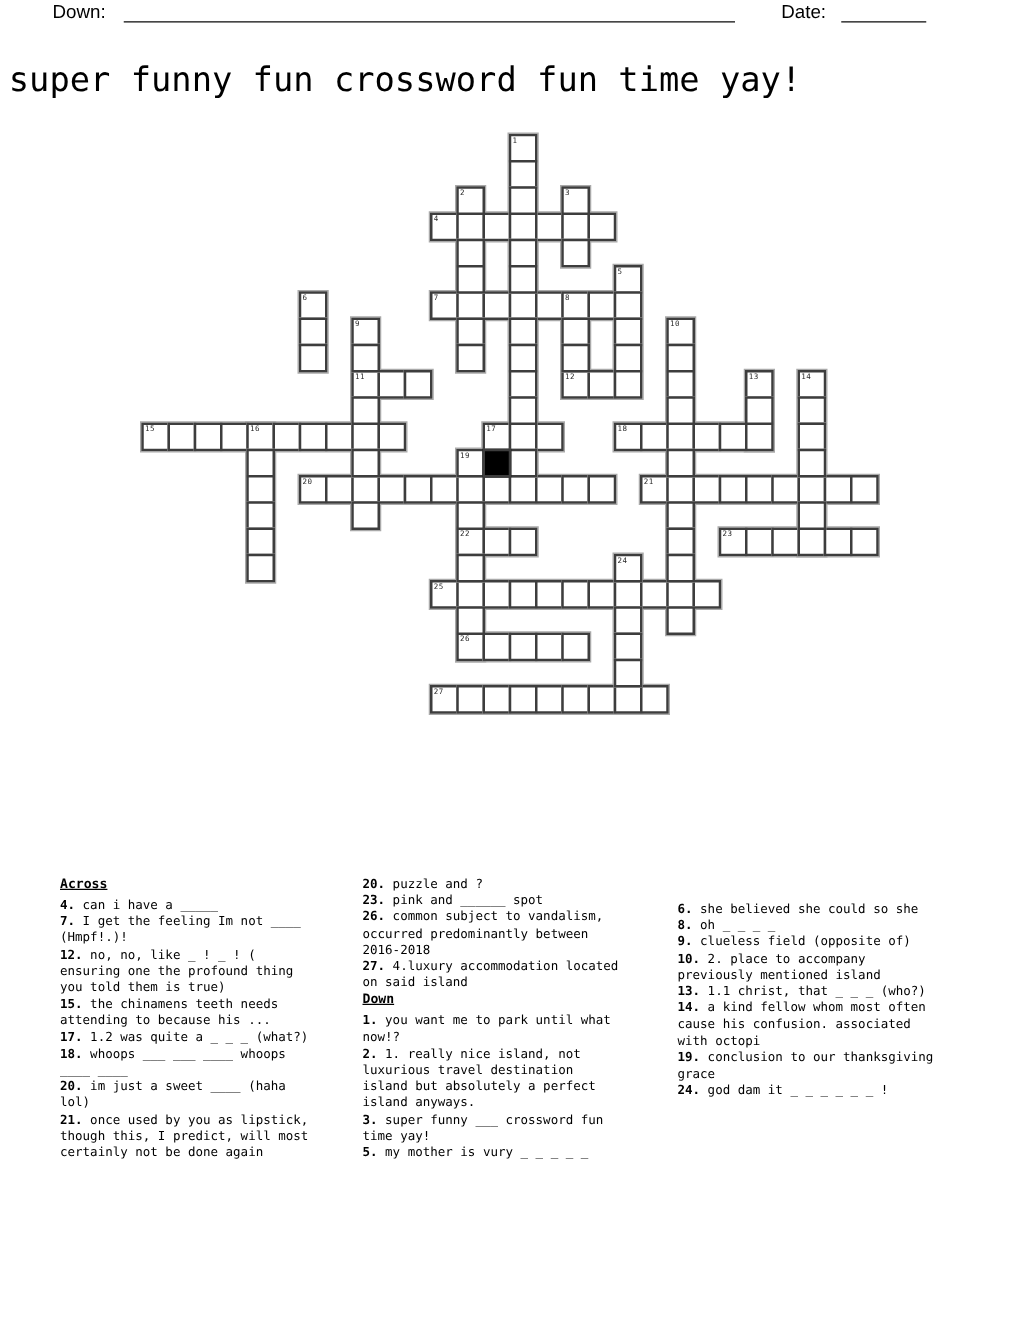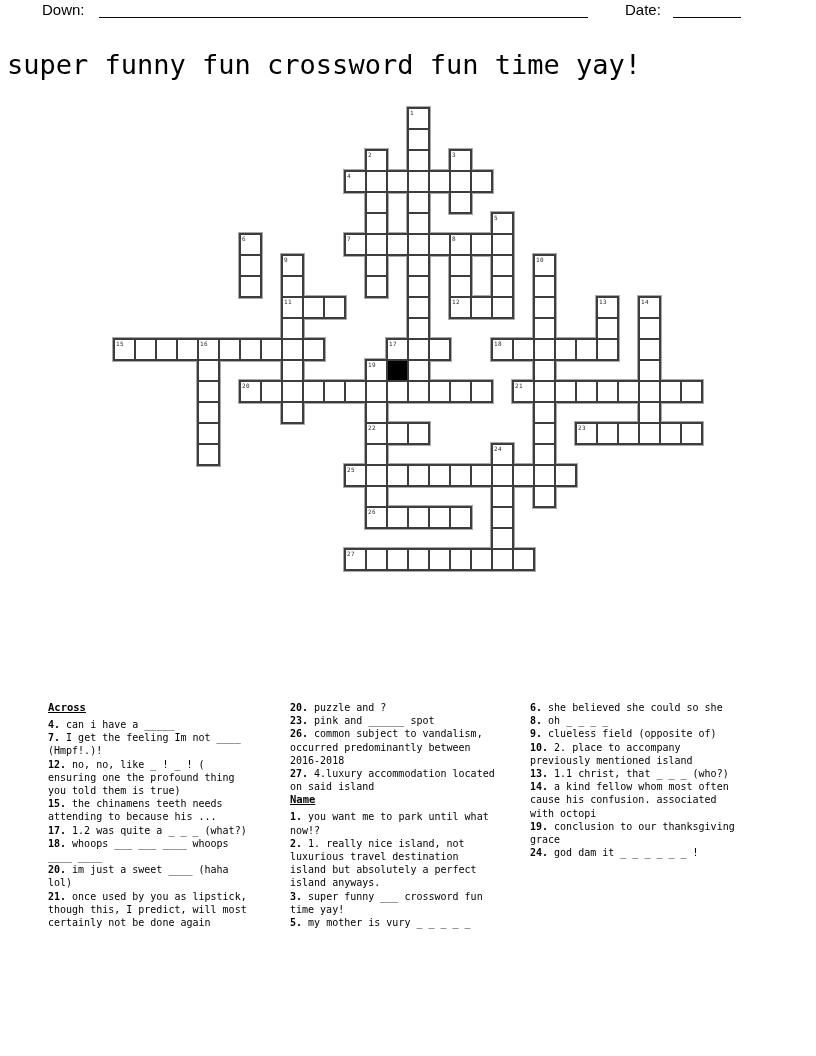--- a/index.html
+++ b/index.html
@@ -261,30 +261,30 @@
       </div>
   </div>
 
   <div class="clue-col" style="left:290px;">
     <div id="across-list-2">
         <p class="clue"><b>20.</b> puzzle and ?</p>
         <p class="clue"><b>23.</b> pink and ______ spot</p>
         <p class="clue"><b>26.</b> common subject to vandalism, occurred predominantly between 2016-2018</p>
         <p class="clue"><b>27.</b> 4.luxury accommodation located on said island</p>
       </div>
-    <div class="clue-header">Name</div>
+    <div class="clue-header">Down</div>
     <div id="down-list-1">
         <p class="clue"><b>1.</b> you want me to park until what now!?</p>
         <p class="clue"><b>2.</b> 1. really nice island, not luxurious travel destination island but absolutely a perfect island anyways.</p>
         <p class="clue"><b>3.</b> super funny ___ crossword fun time yay!</p>
         <p class="clue"><b>5.</b> my mother is vury _ _ _ _ _</p>
       </div>
   </div>
 
-  <div class="clue-col" style="left:530px;">
+  <div class="clue-col" style="left:542px;margin-top:20px;">
     <div id="down-list-2">
         <p class="clue"><b>6.</b> she believed she could so she</p>
         <p class="clue"><b>8.</b> oh _ _ _ _</p>
         <p class="clue"><b>9.</b> clueless field (opposite of)</p>
         <p class="clue"><b>10.</b> 2. place to accompany previously mentioned island</p>
         <p class="clue"><b>13.</b> 1.1 christ, that _ _ _ (who?)</p>
         <p class="clue"><b>14.</b> a kind fellow whom most often cause his confusion. associated with octopi</p>
         <p class="clue"><b>19.</b> conclusion to our thanksgiving grace</p>
         <p class="clue"><b>24.</b> god dam it _ _ _ _ _ _ !</p>
       </div>

